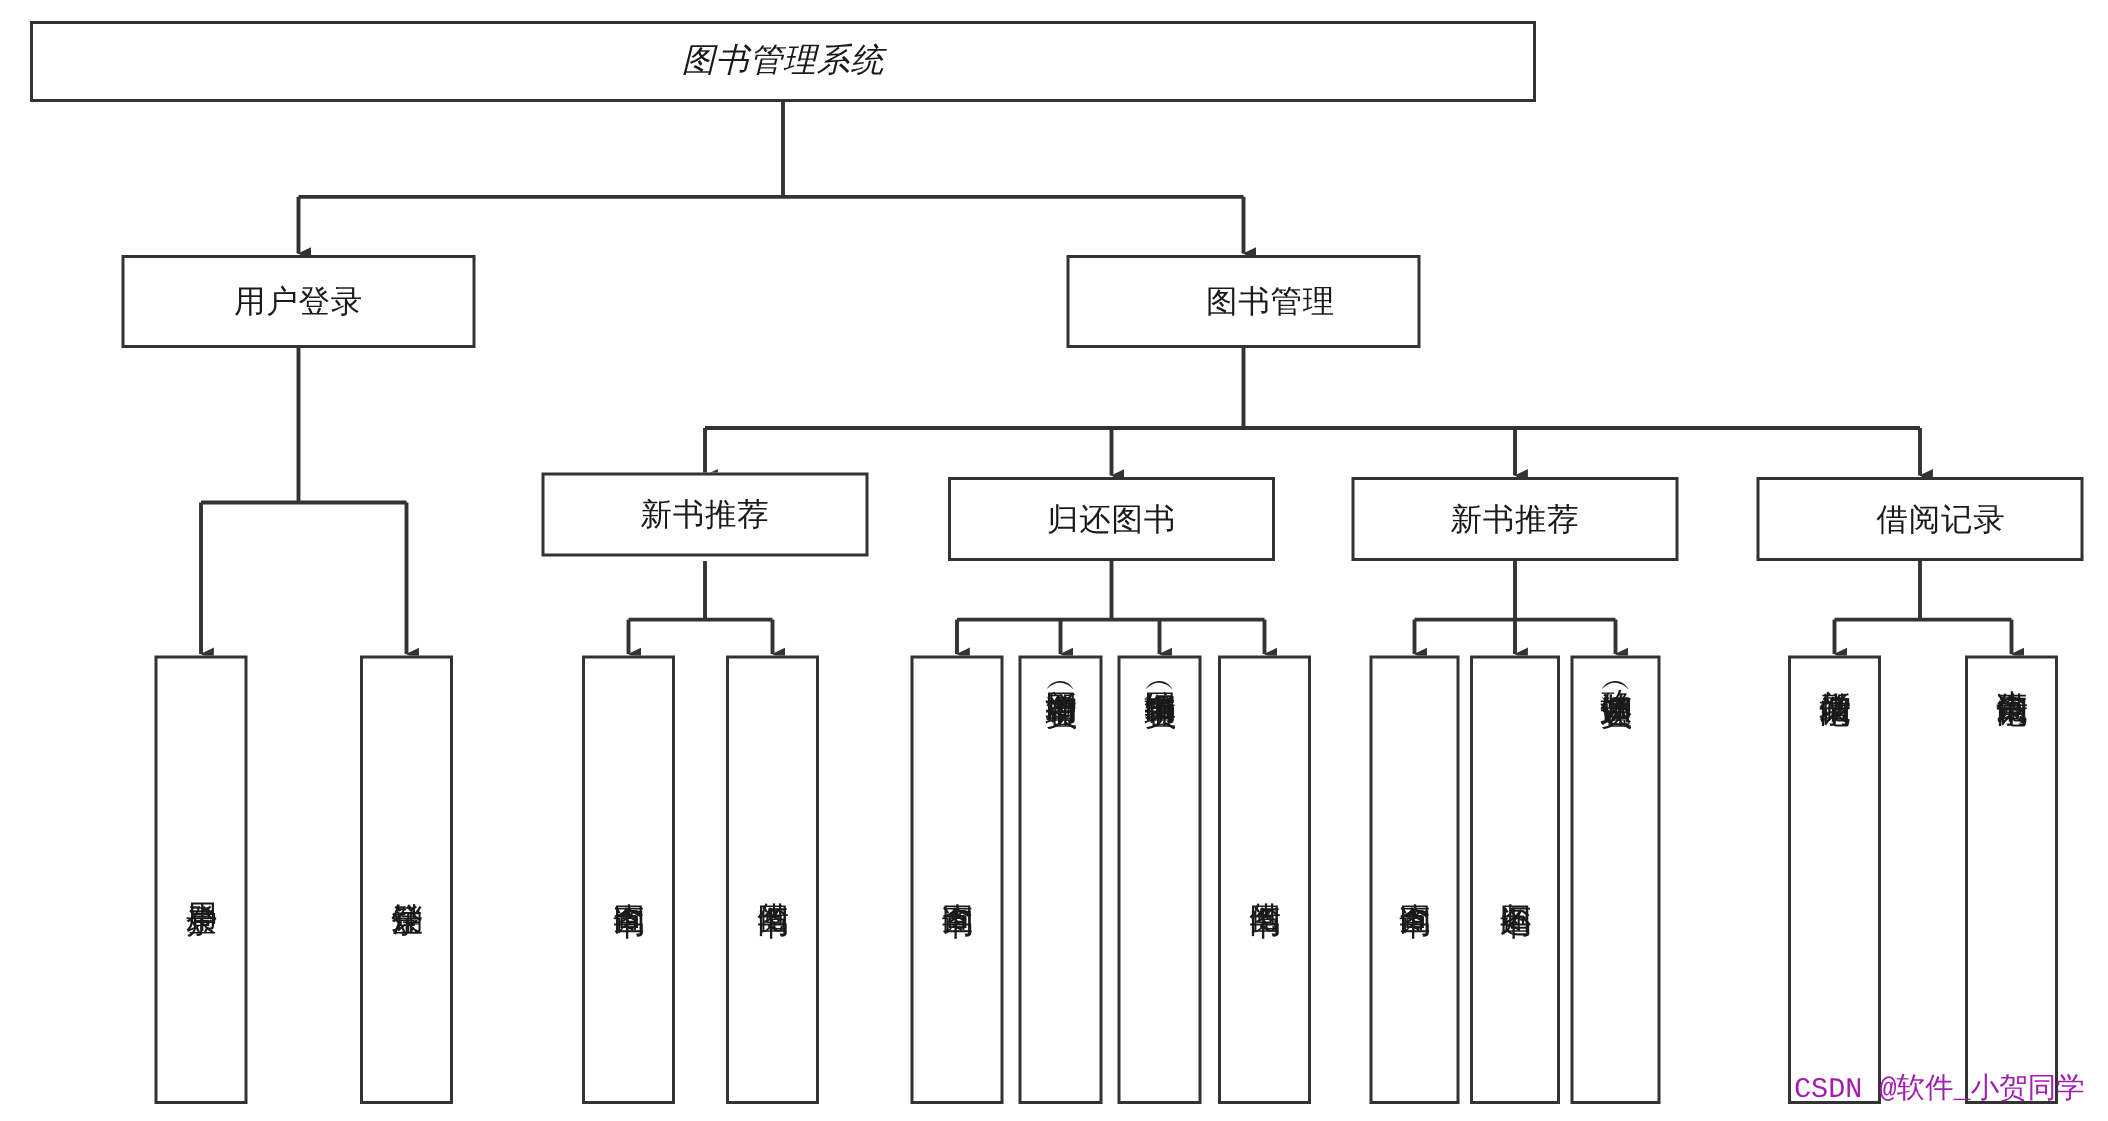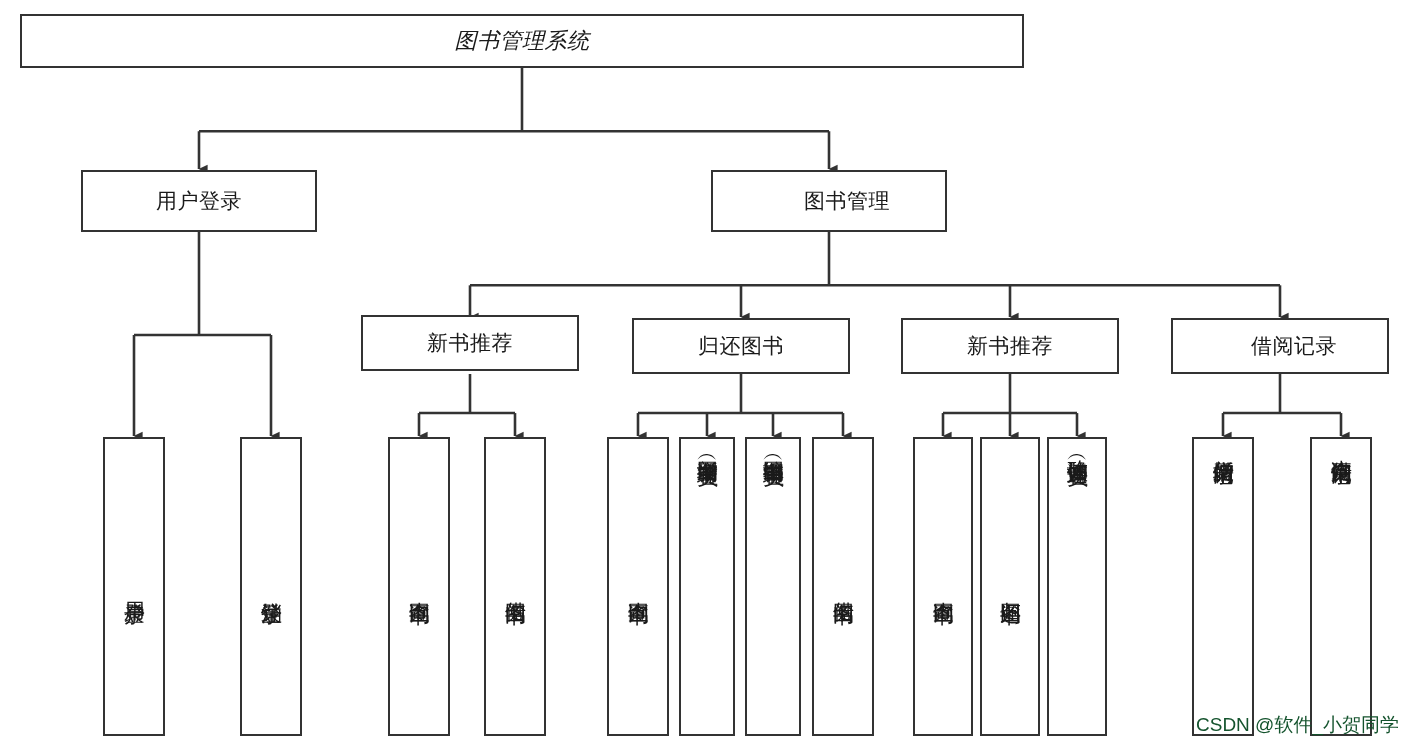--- a/index.html
+++ b/index.html
@@ -65,23 +65,23 @@
     line-height: 1;
     max-height: 100%;
   }
   
   .node.vert.centered {
     align-items: center;
     padding-top: 0;
   }
   .watermark {
     position: absolute;
-    font-family: Liberation Sans, sans-serif;
+    font-family: Liberation Mono, monospace;
     font-size: 19px;
-    color: #14532d;
+    color: #a21caf;
     white-space: nowrap;
     z-index: 3;
     user-select: none;
   }
 </style>
 </head>
 <body>
 
 <div id="canvas">
   <svg id="edges" viewBox="0 0 1405 747" preserveAspectRatio="none" aria-hidden="true">

